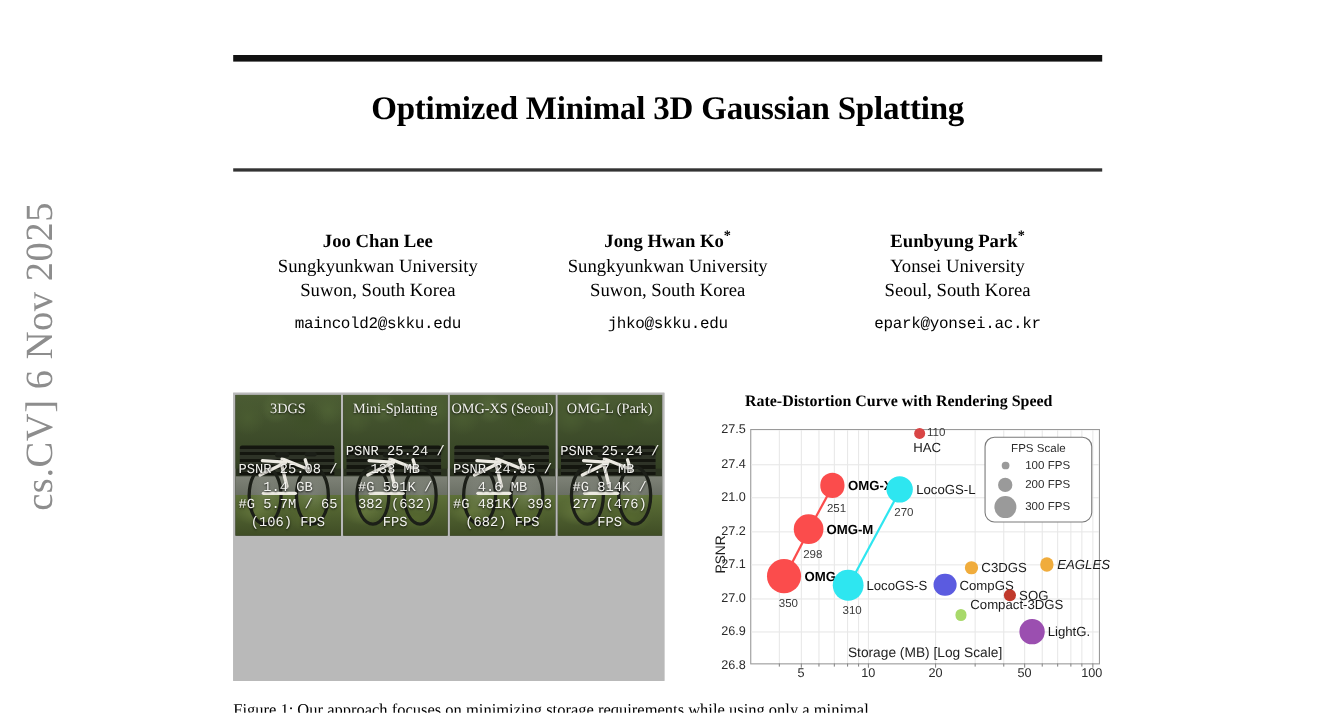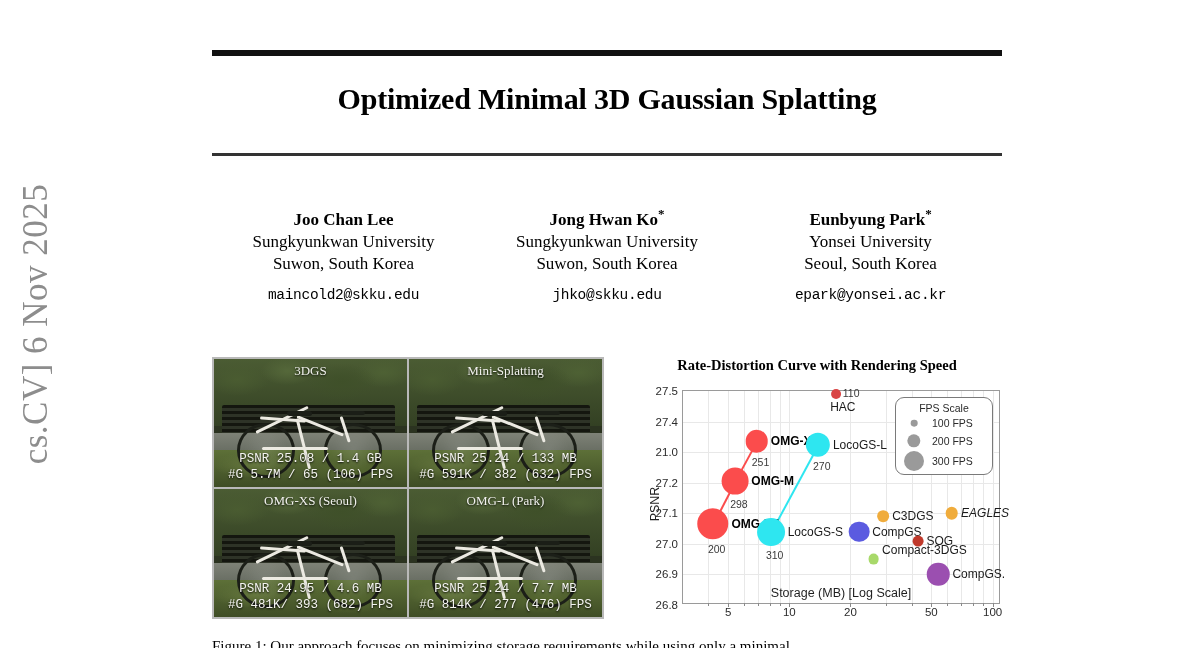--- a/index.html
+++ b/index.html
@@ -113,21 +113,21 @@
   
   #image-grid {
     position: absolute;
     left: 0px;
     top: 357px;
     width: 392px;
     height: 262px;
     border: 2px solid #b9b9b9;
     box-sizing: border-box;
     display: grid;
-    grid-template-columns: 1fr 1fr;
+    grid-template-columns: 1fr 1fr 1fr 1fr;
     grid-template-rows: 1fr 1fr;
     gap: 2px;
     background: #b9b9b9;
   }
   .panel {
     position: relative;
     overflow: hidden;
     background: #2b3320;
   }
   
@@ -605,21 +605,21 @@
           <div class="xtick-label" style="left: 309.585px;">100</div>
         </div>
       <div id="connectors">
           <div class="connector" style="left: 29.7063px; top: 132.986px; width: 48.2094px; background: rgb(251, 76, 76); transform: rotate(-62.5973deg);"></div>
           <div class="connector" style="left: 51.8942px; top: 90.1857px; width: 45.2531px; background: rgb(251, 76, 76); transform: rotate(-61.4303deg);"></div>
           <div class="connector" style="left: 87.6917px; top: 140.629px; width: 99.0159px; background: rgb(46, 230, 240); transform: rotate(-61.6358deg);"></div>
         </div>
       <div id="points">
           <div class="pt" title="OMG-XS" style="left: 29.7063px; top: 132.986px; width: 31.5px; height: 31.5px; background: rgb(251, 76, 76);"></div>
           <div class="pt-label bold" style="left: 48.4563px; top: 132.986px;">OMG-XS</div>
-          <div class="fps-label" style="left: 33.7063px; top: 151.736px;">200</div>
+          <div class="fps-label" style="left: 33.7063px; top: 151.736px;">350</div>
           <div class="pt" title="OMG-M" style="left: 51.8942px; top: 90.1857px; width: 26.82px; height: 26.82px; background: rgb(251, 76, 76);"></div>
           <div class="pt-label bold" style="left: 68.3042px; top: 90.1857px;">OMG-M</div>
           <div class="fps-label" style="left: 55.8942px; top: 106.596px;">298</div>
           <div class="pt" title="OMG-XL" style="left: 73.5355px; top: 50.4429px; width: 22.59px; height: 22.59px; background: rgb(251, 76, 76);"></div>
           <div class="pt-label bold" style="left: 87.8305px; top: 50.4429px;">OMG-XL</div>
           <div class="fps-label" style="left: 77.5355px; top: 64.7379px;">251</div>
           <div class="pt" title="LocoGS-S" style="left: 87.6917px; top: 140.629px; width: 27.9px; height: 27.9px; background: rgb(46, 230, 240);"></div>
           <div class="pt-label" style="left: 104.642px; top: 140.629px;">LocoGS-S</div>
           <div class="fps-label" style="left: 91.6917px; top: 157.579px;">310</div>
           <div class="pt" title="LocoGS-L" style="left: 134.732px; top: 53.5px; width: 24.3px; height: 24.3px; background: rgb(46, 230, 240);"></div>
@@ -632,21 +632,21 @@
           <div class="pt-label" style="left: 189.257px; top: 140.629px;">CompGS</div>
           <div class="pt" title="C3DGS" style="left: 200.296px; top: 125.343px; width: 11.7px; height: 11.7px; background: rgb(240, 172, 60);"></div>
           <div class="pt-label" style="left: 209.146px; top: 125.343px;">C3DGS</div>
           <div class="pt" title="EAGLES" style="left: 268.793px; top: 122.286px; width: 12.6px; height: 12.6px; background: rgb(240, 172, 60);"></div>
           <div class="pt-label" style="left: 278.093px; top: 122.286px; font-style: italic;">EAGLES</div>
           <div class="pt" title="SOG" style="left: 235.073px; top: 149.8px; width: 10.8px; height: 10.8px; background: rgb(192, 57, 43);"></div>
           <div class="pt-label" style="left: 243.473px; top: 149.8px;">SOG</div>
           <div class="pt" title="Compact-3DGS" style="left: 190.656px; top: 168.143px; width: 10.8px; height: 10.8px; background: rgb(168, 217, 106);"></div>
           <div class="pt-label" style="left: 199.056px; top: 159.143px;">Compact-3DGS</div>
           <div class="pt" title="LightG." style="left: 255.184px; top: 183.429px; width: 22.5px; height: 22.5px; background: rgb(155, 79, 176);"></div>
-          <div class="pt-label" style="left: 269.434px; top: 183.429px;">CompGS.</div>
+          <div class="pt-label" style="left: 269.434px; top: 183.429px;">LightG.</div>
         </div>
 
       <div id="fps-legend">
         <div class="legend-title">FPS Scale</div>
         <div id="legend-rows">
             <div class="legend-row" style="top: 16px;">
               <div class="legend-bullet" style="width: 6.66667px; height: 6.66667px;"></div>
               <div class="legend-text">100 FPS</div>
             </div>
             <div class="legend-row" style="top: 34px;">

